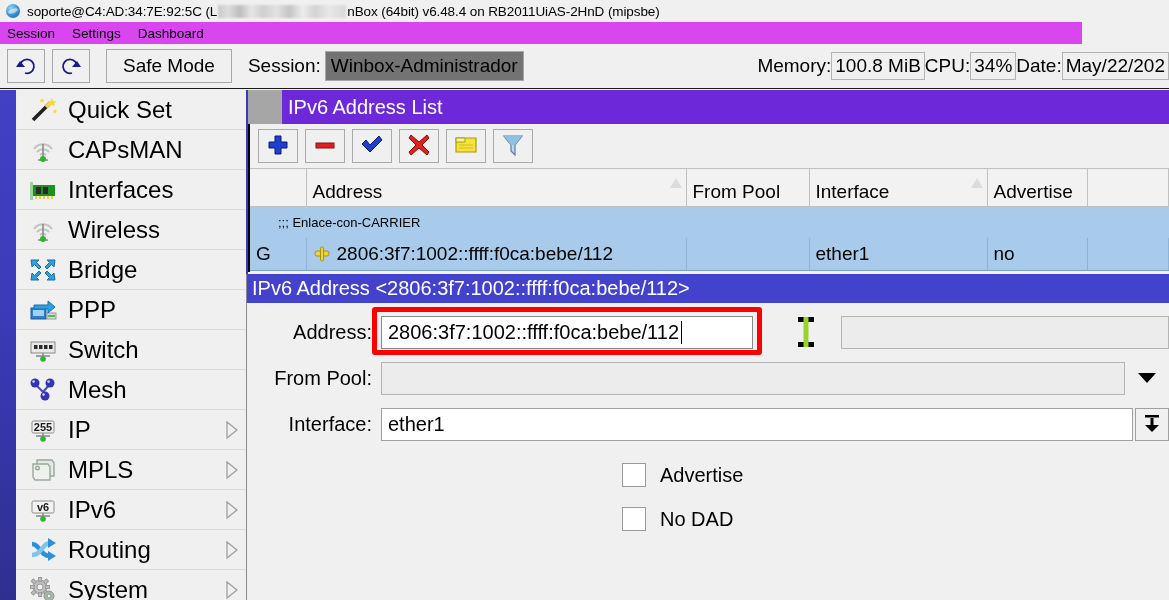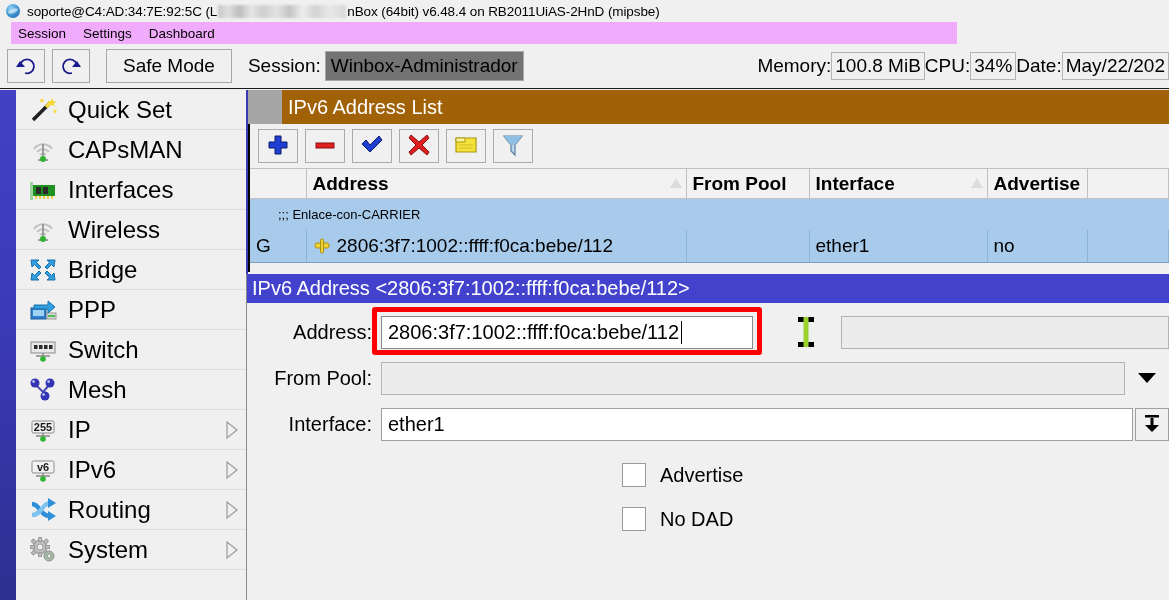--- a/index.html
+++ b/index.html
@@ -30,22 +30,22 @@
   .title-text{font-size:13.5px;white-space:nowrap;letter-spacing:-0.1px;}
   .redact{
     display:inline-block;vertical-align:middle;width:128px;height:13px;
     background:linear-gradient(90deg,#c9c9c9 0%,#dedede 8%,#bdbdbd 17%,#e6e6e6 26%,
       #cfcfcf 35%,#e2e2e2 46%,#c4c4c4 56%,#ededed 66%,#d3d3d3 76%,#e8e8e8 87%,#d8d8d8 100%);
     filter:blur(1px);margin:0 1px;
   }
 
   
   .menubar{
-    position:absolute;left:11px;top:22px;width:946px;height:22px;
-    background:#f0abfc;display:flex;align-items:center;padding-left:7px;
+    position:absolute;left:0;top:22px;width:1082px;height:22px;
+    background:#d946ef;display:flex;align-items:center;padding-left:7px;
     box-sizing:border-box;
   }
   .menubar .mi{font-size:13.5px;margin-right:17px;cursor:default;}
 
   
   .toolbar{
     position:absolute;left:0;top:44px;width:1169px;height:45px;
     background:#f0f0f0;border-bottom:1px solid #1a1a1a;
     display:flex;align-items:center;box-sizing:border-box;
   }
@@ -94,40 +94,40 @@
 
   
   .listwin{
     position:absolute;left:248px;top:90px;width:921px;height:182px;
     background:#f0f0f0;box-sizing:border-box;
   }
   .listwin-grab{
     position:absolute;left:0;top:0;width:34px;height:34px;background:#a6a6a6;
   }
   .listwin-title{
-    position:absolute;left:34px;top:0;right:0;height:34px;background:#a16207;
+    position:absolute;left:34px;top:0;right:0;height:34px;background:#6d28d9;
     color:#ffffff;font-size:20px;display:flex;align-items:center;padding-left:6px;
     box-sizing:border-box;
   }
   .listwin-body{
     position:absolute;left:0;top:34px;right:0;bottom:0;background:#f0f0f0;
     border-left:2px solid #000;box-sizing:border-box;
   }
   .listtoolbar{height:44px;display:flex;align-items:center;padding-left:8px;}
   .ltbtn{
     width:40px;height:34px;border:1px solid #aaa;background:#f0f0f0;
     display:flex;align-items:center;justify-content:center;margin-right:7px;
     box-sizing:border-box;
   }
   table.grid{border-collapse:collapse;width:100%;table-layout:fixed;}
   table.grid th{
-    font-weight:bold;font-size:19px;text-align:left;background:#f2f2f2;
+    font-weight:normal;font-size:19px;text-align:left;background:#f2f2f2;
     border-right:1px solid #c0c0c0;border-bottom:1px solid #c0c0c0;
     border-top:1px solid #c0c0c0;
-    height:29px;padding:0 0 0 6px;position:relative;white-space:nowrap;
+    height:29px;padding:8px 0 0 6px;position:relative;white-space:nowrap;
   }
   table.grid th.flagcol{width:56px;}
   table.grid th .sorttri{
     position:absolute;right:4px;top:9px;width:0;height:0;
     border-left:6px solid transparent;border-right:6px solid transparent;
     border-bottom:10px solid #dcdcdc;
   }
   table.grid th .sorttri:after{
     content:"";position:absolute;left:-6px;top:0;width:0;height:0;
     border-left:6px solid transparent;border-right:6px solid transparent;
@@ -385,20 +385,35 @@
         </svg>
       </span>
       <span class="slabel">IP</span>
       <span class="arrowtri">
         <svg width="12" height="18" viewBox="0 0 12 18">
           <polygon points="1,1 11,9 1,17" fill="#f0f0f0" stroke="#9a9a9a" stroke-width="1.2"></polygon>
         </svg>
       </span>
     </div>
 
+    <div class="sitem">
+      <span class="sicon">
+        <svg width="30" height="28" viewBox="0 0 30 28">
+          <path d="M9 4 L24 4 L26 7 L26 20 L11 20 L9 17 Z" fill="#e4eae4" stroke="#9aa89a" stroke-width="1.4"></path>
+          <path d="M5 8 L20 8 L22 11 L22 24 L7 24 L5 21 Z" fill="#eef2ee" stroke="#9aa89a" stroke-width="1.4"></path>
+          <circle cx="9.5" cy="12" r="1.8" fill="none" stroke="#9aa89a" stroke-width="1.4"></circle>
+        </svg>
+      </span>
+      <span class="slabel">MPLS</span>
+      <span class="arrowtri">
+        <svg width="12" height="18" viewBox="0 0 12 18">
+          <polygon points="1,1 11,9 1,17" fill="#f0f0f0" stroke="#9a9a9a" stroke-width="1.2"></polygon>
+        </svg>
+      </span>
+    </div>
 
     <div class="sitem">
       <span class="sicon">
         <svg width="30" height="28" viewBox="0 0 30 28">
           <rect x="4" y="5" width="22" height="12" rx="1.5" fill="#f2f2f2" stroke="#8a8a8a"></rect>
           <text x="15" y="15" font-size="11" font-family="Liberation Sans, sans-serif" font-weight="bold" text-anchor="middle" fill="#1a1a1a">v6</text>
           <line x1="15" y1="17" x2="15" y2="23" stroke="#8c8c8c" stroke-width="1.6"></line>
           <line x1="8" y1="20" x2="22" y2="20" stroke="#8c8c8c" stroke-width="1.6"></line>
           <circle cx="15" cy="23" r="2.8" fill="#2fb42f"></circle>
         </svg>

